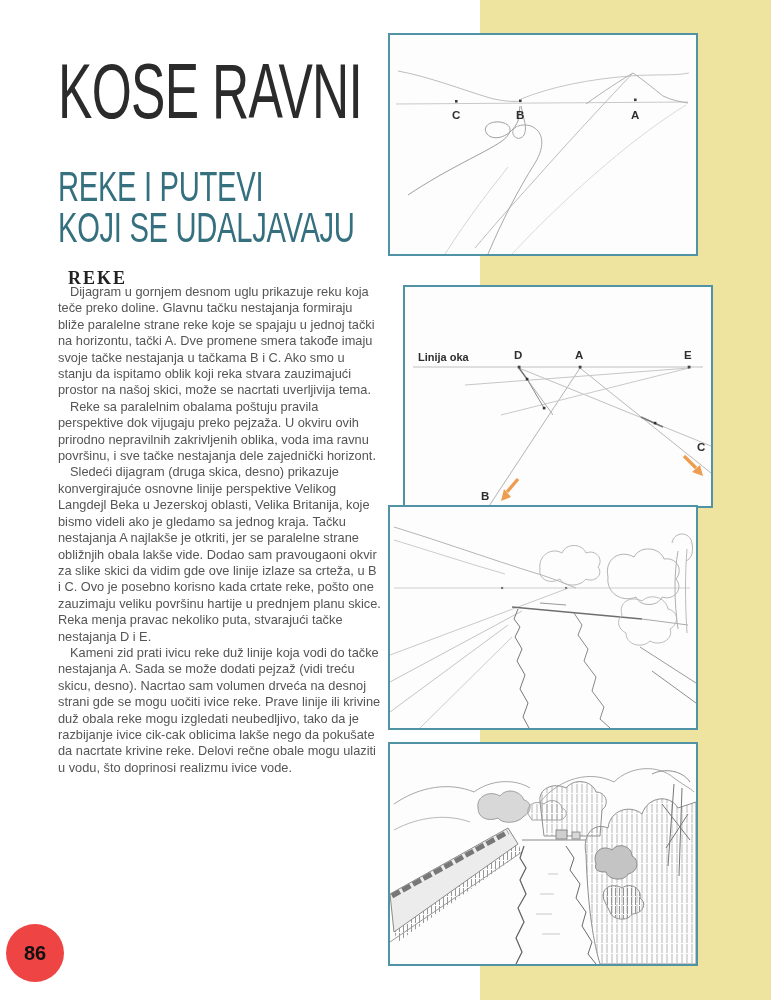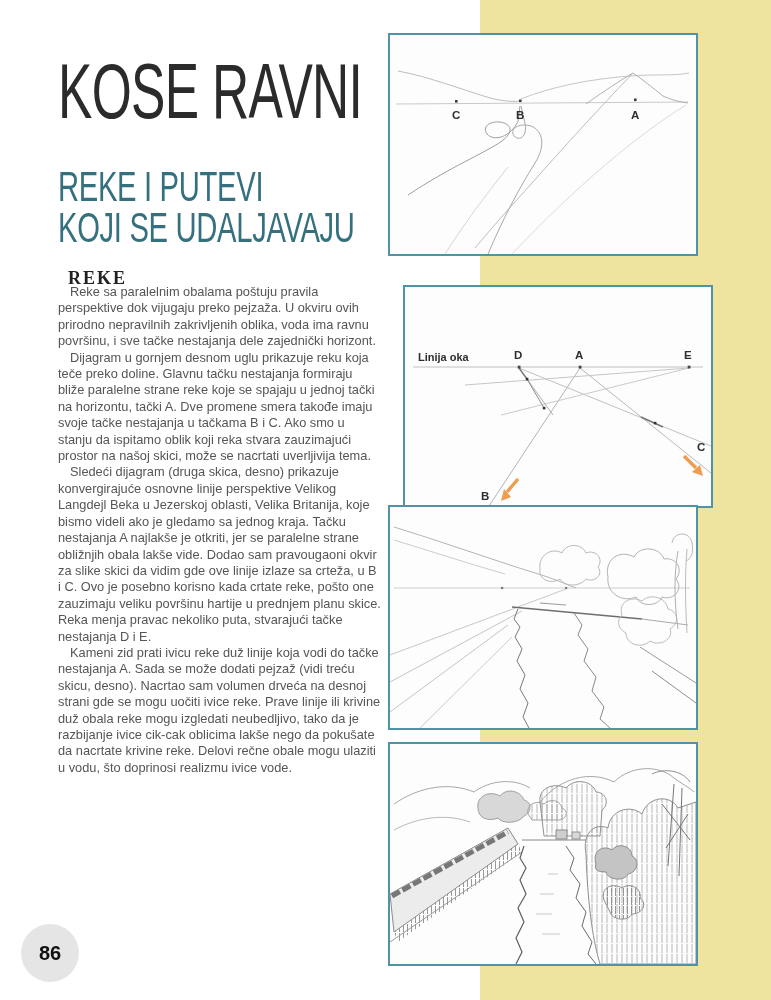--- a/index.html
+++ b/index.html
@@ -22,40 +22,40 @@
   .fig{position:absolute;left:388px;width:306px;background:#fdfdfd;border:2px solid #4f93a5;box-sizing:content-box;}
   .fig svg{display:block;width:100%;height:100%;}
   .fig-1{top:33px;height:219px;}
   .fig-2{top:270px;height:219px;}
   .fig-3{top:505px;height:221px;}
   .fig-4{top:742px;height:220px;}
   svg text{font-family:"Liberation Sans",sans-serif;fill:#2e2e2e;}
   .pt-label{font-size:11.5px;font-weight:700;}
   .eye-label{font-size:11px;font-weight:700;}
   
-  .page-badge{position:absolute;left:21px;top:924px;width:58px;height:58px;border-radius:50%;
-        background:#e5e5e5;display:flex;align-items:center;justify-content:center;
+  .page-badge{position:absolute;left:6px;top:924px;width:58px;height:58px;border-radius:50%;
+        background:#ef4444;display:flex;align-items:center;justify-content:center;
         color:#111111;font-size:20px;font-weight:700;}
 </style>
 </head>
 <body>
 
 <div class="page">
 
   <div class="yellow-panel"></div>
 
   <h1 class="page-title">KOSE RAVNI</h1>
   <h2 class="page-subtitle"><span>REKE I PUTEVI</span><br>
     <span>KOJI SE UDALJAVAJU</span>
   </h2>
   <h3 class="section-heading">REKE</h3>
 
   <div class="body-copy">
+    <p>Dijagram u gornjem desnom uglu prikazuje reku koja teče preko doline. Glavnu tačku nestajanja formiraju bliže paralelne strane reke koje se spajaju u jednoj tački na horizontu, tački A. Dve promene smera takođe imaju svoje tačke nestajanja u tačkama B i C. Ako smo u stanju da ispitamo oblik koji reka stvara zauzimajući prostor na našoj skici, može se nacrtati uverljivija tema.</p>
     <p>Reke sa paralelnim obalama poštuju pravila perspektive dok vijugaju preko pejzaža. U okviru ovih prirodno nepravilnih zakrivljenih oblika, voda ima ravnu površinu, i sve tačke nestajanja dele zajednički horizont.</p>
-    <p>Dijagram u gornjem desnom uglu prikazuje reku koja teče preko doline. Glavnu tačku nestajanja formiraju bliže paralelne strane reke koje se spajaju u jednoj tački na horizontu, tački A. Dve promene smera takođe imaju svoje tačke nestajanja u tačkama B i C. Ako smo u stanju da ispitamo oblik koji reka stvara zauzimajući prostor na našoj skici, može se nacrtati uverljivija tema.</p>
     <p>Sledeći dijagram (druga skica, desno) prikazuje konvergirajuće osnovne linije perspektive Velikog Langdejl Beka u Jezerskoj oblasti, Velika Britanija, koje bismo videli ako je gledamo sa jednog kraja. Tačku nestajanja A najlakše je otkriti, jer se paralelne strane obližnjih obala lakše vide. Dodao sam pravougaoni okvir za slike skici da vidim gde ove linije izlaze sa crteža, u B i C. Ovo je posebno korisno kada crtate reke, pošto one zauzimaju veliku površinu hartije u prednjem planu skice. Reka menja pravac nekoliko puta, stvarajući tačke nestajanja D i E.</p>
     <p>Kameni zid prati ivicu reke duž linije koja vodi do tačke nestajanja A. Sada se može dodati pejzaž (vidi treću skicu, desno). Nacrtao sam volumen drveća na desnoj strani gde se mogu uočiti ivice reke. Prave linije ili krivine duž obala reke mogu izgledati neubedljivo, tako da je razbijanje ivice cik-cak oblicima lakše nego da pokušate da nacrtate krivine reke. Delovi rečne obale mogu ulaziti u vodu, što doprinosi realizmu ivice vode.</p>
   </div>
 
   <figure class="fig fig-1" style="margin:0;">
     <svg viewBox="0 0 306 219">
       <path d="M6 69 L298 67" stroke="#c9c9c9" fill="none" stroke-width="1"></path>
       <path d="M8 36 C40 42,70 54,100 63 C112 66,122 67,131 66" stroke="#bdbdbd" fill="none"></path>
       <path d="M131 64 C160 52,200 44,240 41 C265 39,285 41,299 38" stroke="#c6c6c6" fill="none"></path>
       <path d="M196 69 C214 56,231 45,243 38 C252 44,263 53,273 61 C281 65,291 67,298 68" stroke="#b0b0b0" fill="none"></path>

